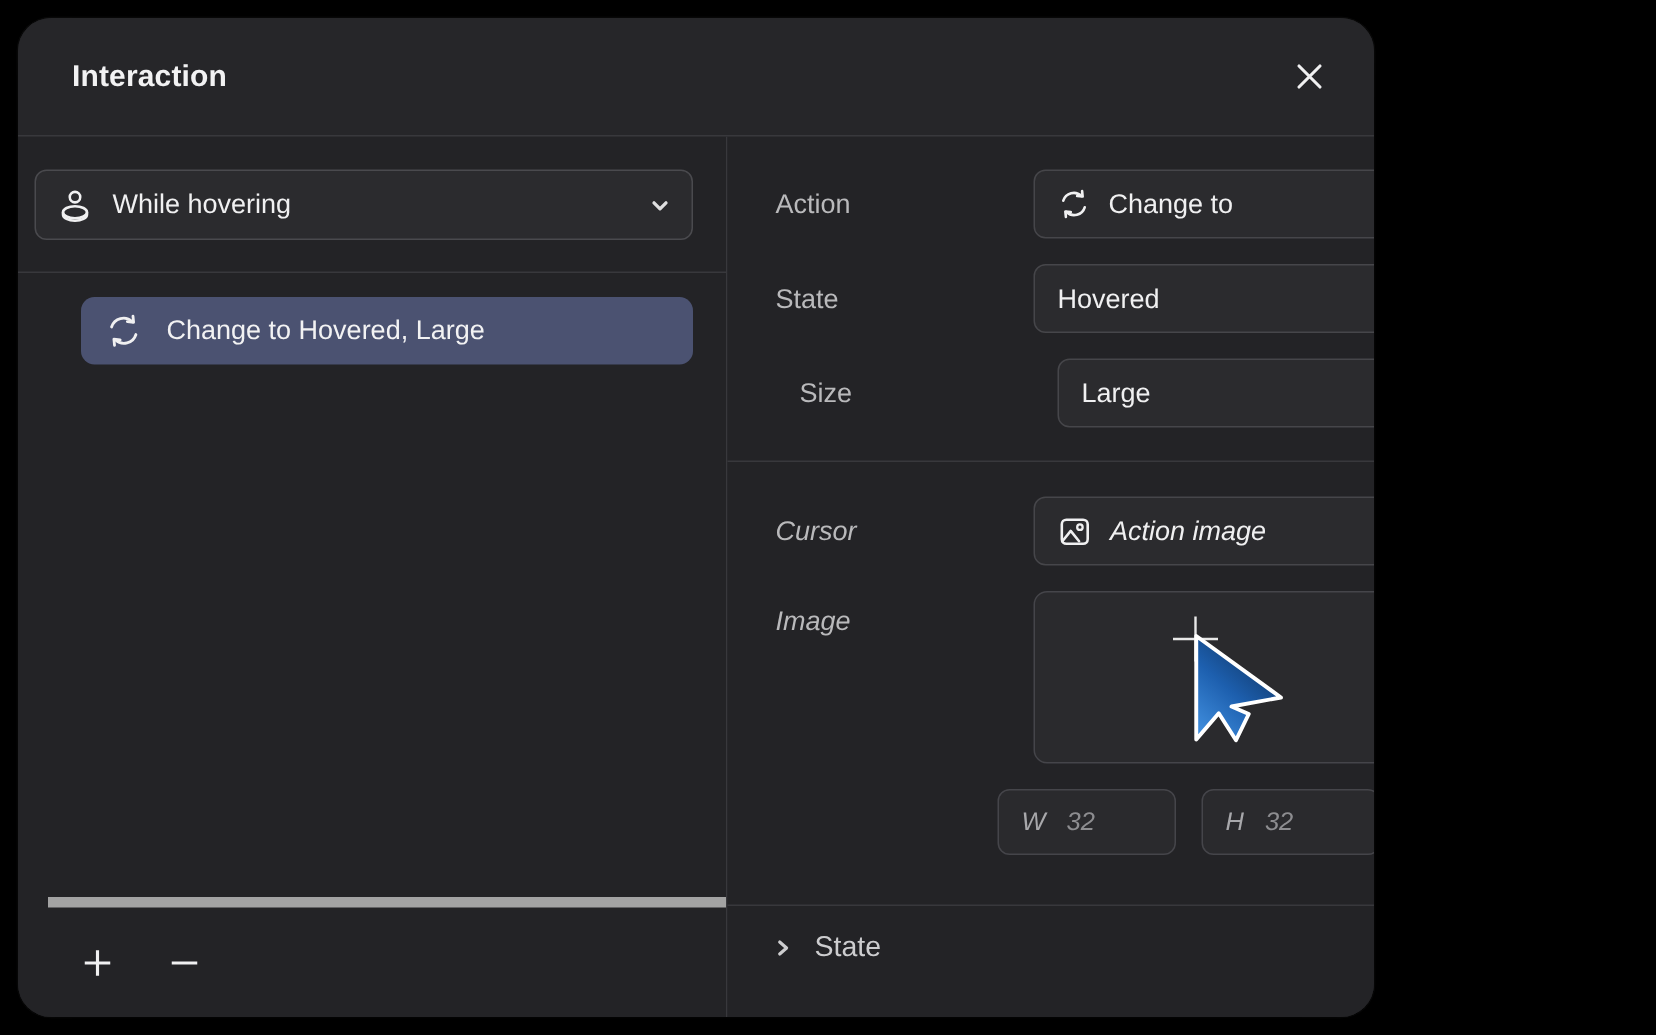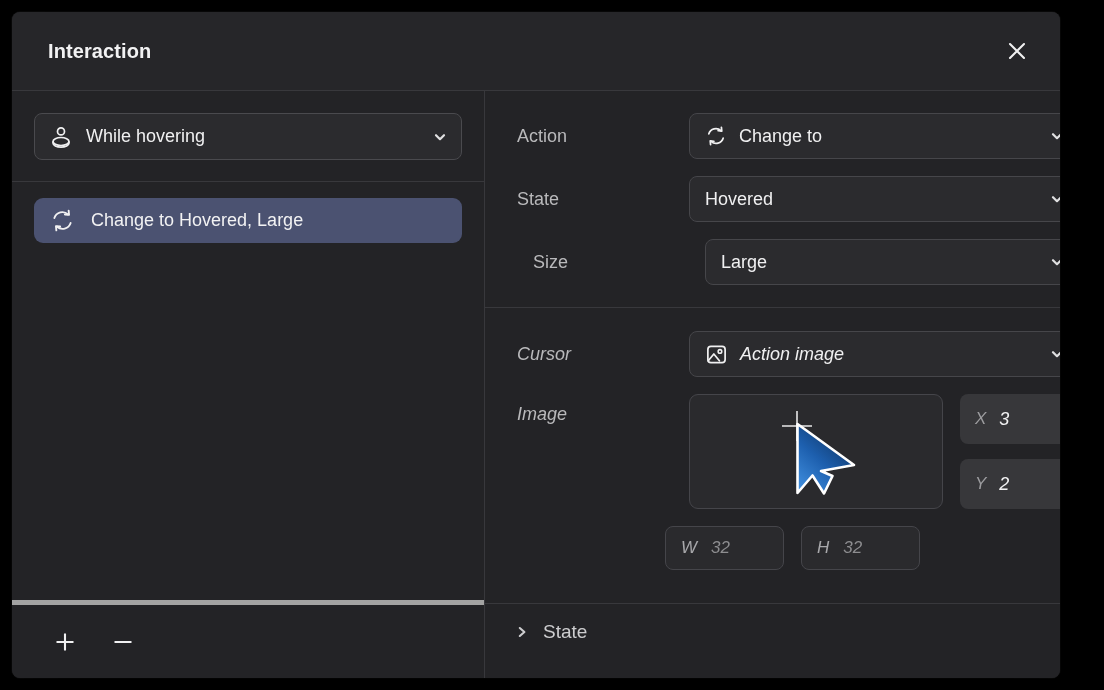--- a/index.html
+++ b/index.html
@@ -10,24 +10,24 @@
     background: #000000;
     overflow: hidden;
     font-family: "Liberation Sans", "DejaVu Sans", sans-serif;
     -webkit-font-smoothing: antialiased;
   }
 
   .window {
     position: absolute;
     left: 12px;
     top: 12px;
-    width: 1048px;
+    width: 904px;
     height: 666px;
     background: #232326;
-    border-radius: 8px;
+    border-radius: 22px;
     box-shadow: 0 10px 42px rgba(0,0,0,0.95), 0 0 0 1px rgba(255,255,255,0.045);
     overflow: hidden;
     display: flex;
     flex-direction: column;
   }
 
   
   .titlebar {
     position: relative;
     height: 79px;
@@ -69,21 +69,21 @@
   .left-pane {
     width: 473px;
     flex: 0 0 473px;
     border-right: 1px solid #38383c;
     display: flex;
     flex-direction: column;
     background: #232326;
     min-height: 0;
   }
   .trigger-area {
-    padding: 22px 22px 21px 22px;
+    padding: 22px 22px 21px 11px;
     border-bottom: 1px solid #38383c;
   }
   .trigger-select {
     height: 47px;
     background: #2b2b2e;
     border: 1px solid #4a4a4e;
     border-radius: 8px;
     display: flex;
     align-items: center;
     padding: 0 14px 0 14px;
@@ -100,23 +100,24 @@
     position: absolute;
     right: 14px;
     top: 50%;
     transform: translateY(-50%);
     display: flex;
   }
 
   .action-list {
     flex: 1 1 auto;
     padding: 16px 22px 0 22px;
-    border-bottom: 5px solid #a3a3a3;
+    border-bottom: 7px solid #a3a3a3;
     min-height: 0;
     overflow: hidden;
+    margin-left: 20px;
   }
   .action-item {
     height: 45px;
     border-radius: 9px;
     display: flex;
     align-items: center;
     padding: 0 16px;
     cursor: pointer;
   }
   .action-item.selected { background: #4b5271; }

